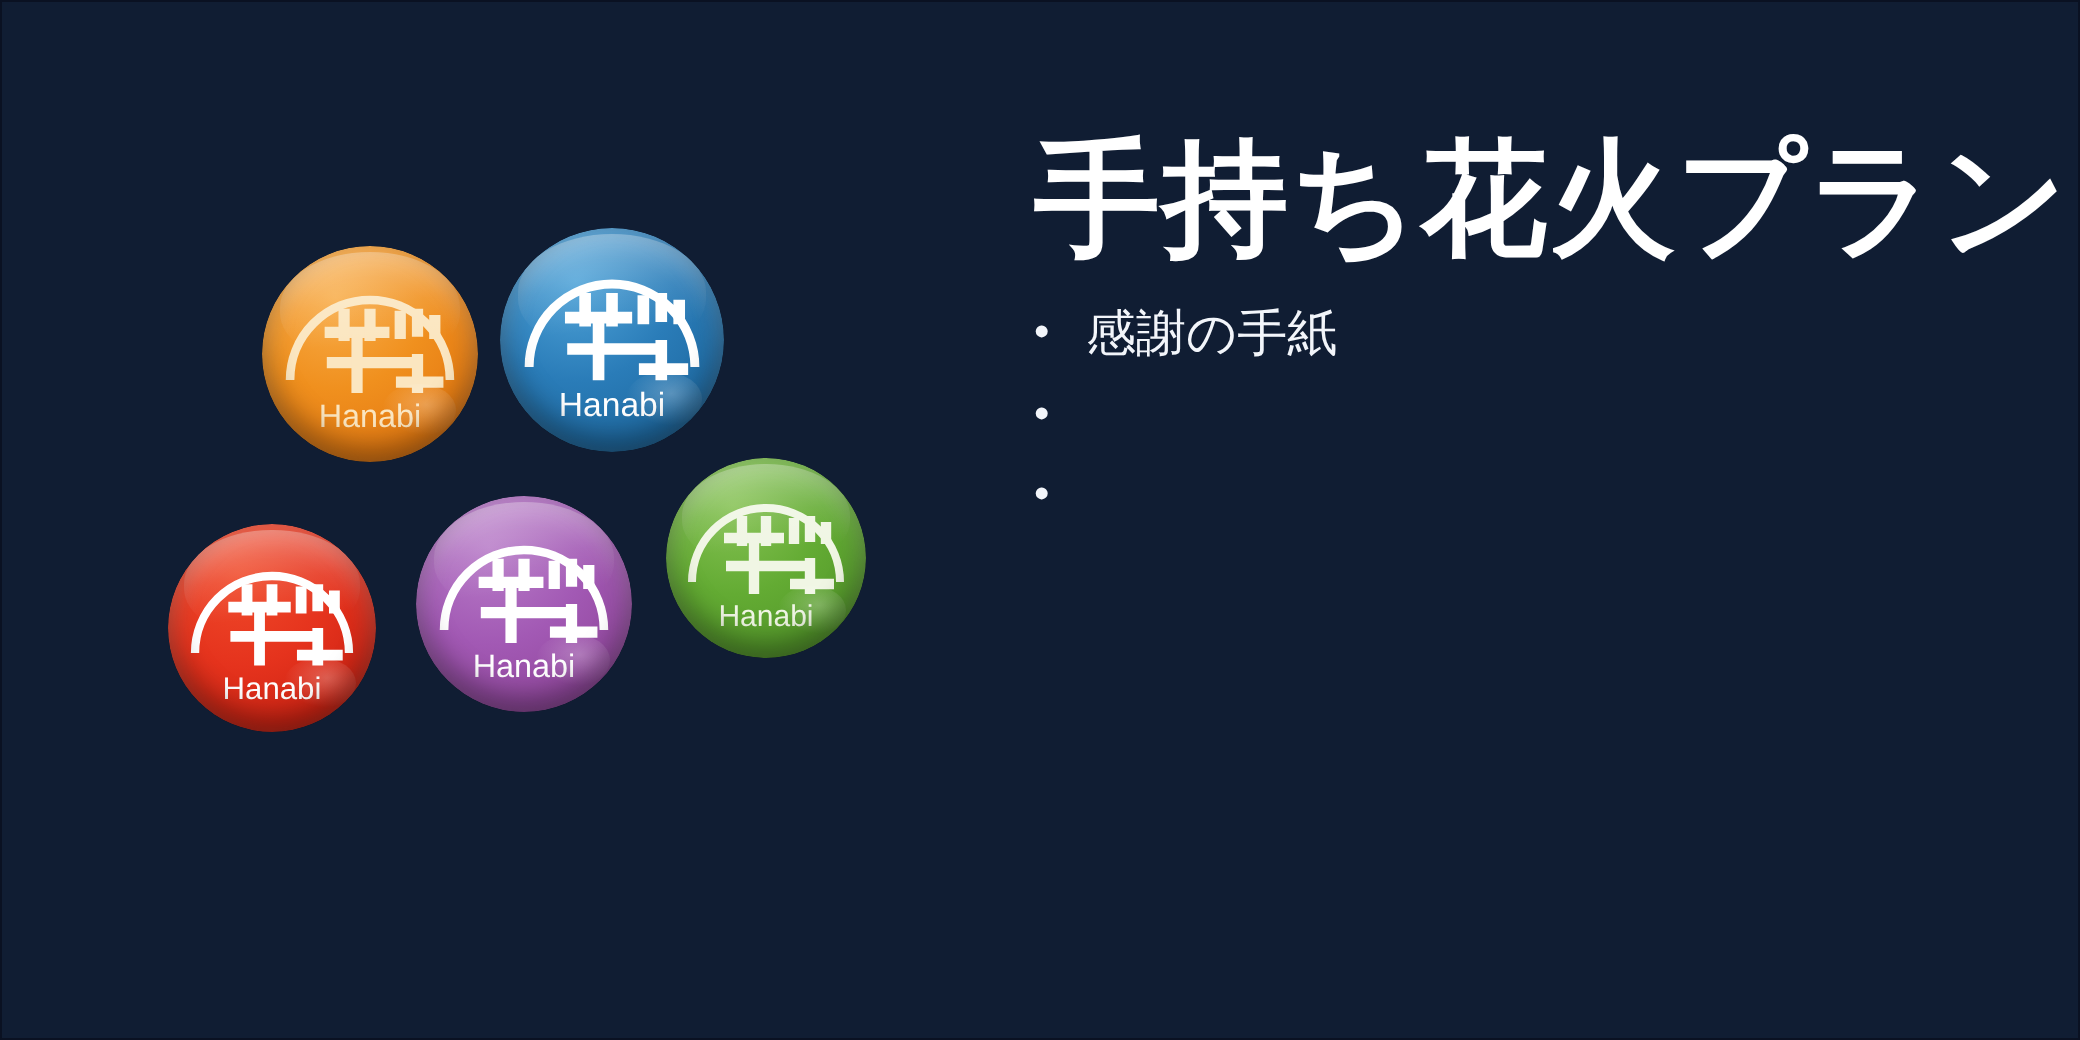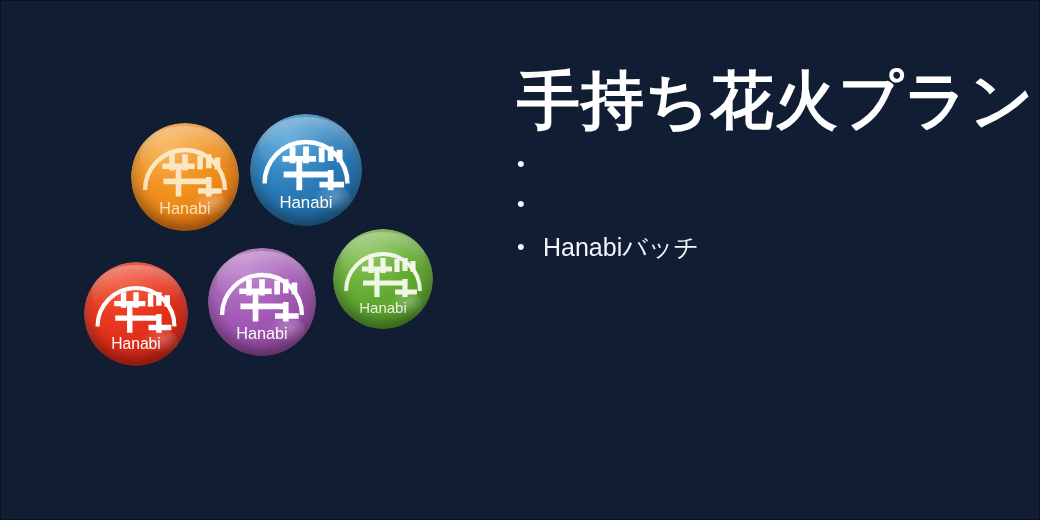--- a/index.html
+++ b/index.html
@@ -268,24 +268,24 @@
       <div class="rimshadow"></div>
     </div>
 
   </div>
 
   <div id="text-col">
     <h1 id="slide-title">手持ち花火プラン</h1>
     <ul id="bullet-list">
       <li>
         <span class="bullet-dot">•</span>
+        <span class="bullet-text">感謝の手紙</span>
       </li>
       <li>
         <span class="bullet-dot">•</span>
       </li>
       <li>
         <span class="bullet-dot">•</span>
-        <span class="bullet-text">Hanabiバッチ</span>
       </li>
     </ul>
   </div>
 
 </div>
 
 </body></html>

